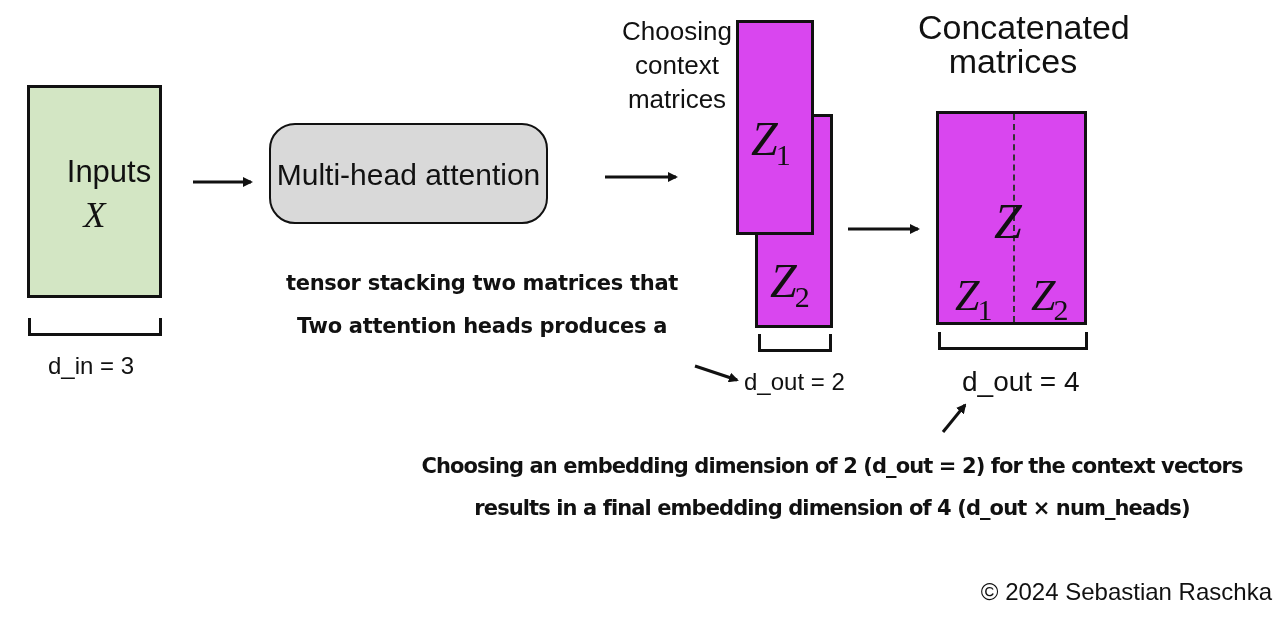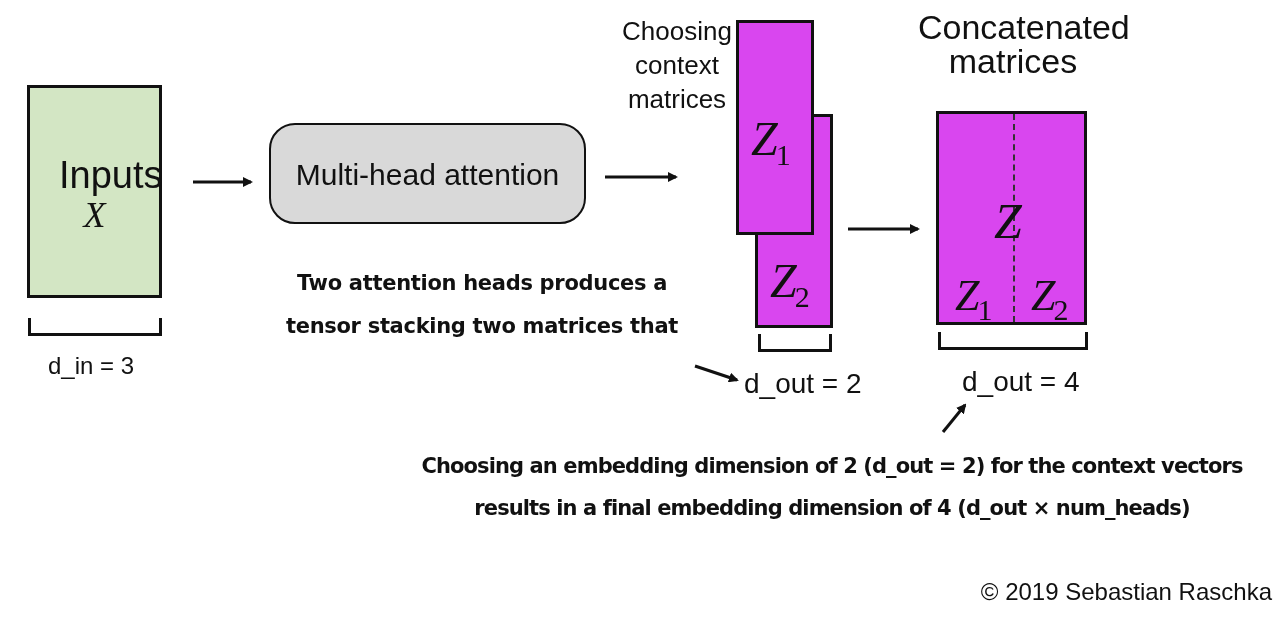--- a/index.html
+++ b/index.html
@@ -29,63 +29,63 @@
     </marker>
   </defs>
   <line x1="193" y1="182" x2="251" y2="182" stroke="#111" stroke-width="3" marker-end="url(#ah)"></line>
   <line x1="605" y1="177" x2="676" y2="177" stroke="#111" stroke-width="3" marker-end="url(#ah)"></line>
   <line x1="848" y1="229" x2="918" y2="229" stroke="#111" stroke-width="3" marker-end="url(#ah)"></line>
   <line x1="695" y1="366" x2="737" y2="380" stroke="#111" stroke-width="3" marker-end="url(#ah)"></line>
   <line x1="943" y1="432" x2="965" y2="405" stroke="#111" stroke-width="3" marker-end="url(#ah)"></line>
 </svg>
 
 <div class="box green" style="left:27px; top:85px; width:135px; height:213px;">
-  <div class="abs sans center" style="left:0; right:0; top:66px; font-size:38px;padding-left:29px;">Inputs</div>
+  <div class="abs sans center" style="left:0; right:0; top:66px; font-size:31px;padding-left:29px;">Inputs</div>
   <div class="abs serif-i center" style="left:0; right:0; top:106px; font-size:36px;">X</div>
 </div>
 <div class="bracket" style="left:28px; top:318px; width:134px;"></div>
 <div class="abs sans" style="left:48px; top:352px; font-size:24px;">d_in = 3</div>
 
-<div class="box gray" style="left:269px; top:123px; width:317px; height:101px;">
+<div class="box gray" style="left:269px; top:123px; width:279px; height:101px;">
   <div class="abs sans center" style="left:0; right:0; top:33px; font-size:30px;">Multi-head attention</div>
 </div>
 
 <div class="abs sans center" style="left:618px; top:14px; width:118px; font-size:26px; line-height:34px;">
   <div>Choosing</div>
   <div>context</div>
   <div>matrices</div>
 </div>
 
 <div class="box pink" style="left:755px; top:114px; width:78px; height:214px;">
   <div class="abs zsym" style="left:12px; top:140px;"><span>Z</span><sub>2</sub></div>
 </div>
 
 <div class="box pink" style="left:736px; top:20px; width:78px; height:215px;">
   <div class="abs zsym" style="left:12px; top:92px;"><span>Z</span><sub>1</sub></div>
 </div>
 <div class="bracket" style="left:758px; top:334px; width:74px;"></div>
-<div class="abs sans" style="left:744px; top:368px; font-size:28px;">d_out = 2</div>
+<div class="abs sans" style="left:744px; top:368px; font-size:24px;">d_out = 2</div>
 
 <div class="abs sans center" style="left:918px; top:10px; width:190px; font-size:34px; line-height:34px;">
   <div>Concatenated</div>
   <div>matrices</div>
 </div>
 
 <div class="box pink" style="left:936px; top:111px; width:151px; height:214px;">
   <div class="dashed" style="left:74px; top:0; height:208px;"></div>
   <div class="abs zsym" style="left:55px; top:82px; font-size:50px;">Z</div>
   <div class="abs zsym" style="left:16px; top:160px; font-size:44px;"><span>Z</span><sub>1</sub></div>
   <div class="abs zsym" style="left:92px; top:160px; font-size:44px;"><span>Z</span><sub>2</sub></div>
 </div>
 <div class="bracket" style="left:938px; top:332px; width:150px;"></div>
 <div class="abs sans" style="left:962px; top:366px; font-size:28px;">d_out = 4</div>
 
 <div class="abs bold center" style="left:262px; top:262px; width:440px; font-size:21px; line-height:43px; letter-spacing:-0.3px;">
+  <div>tensor stacking two matrices that</div>
   <div>Two attention heads produces a</div>
-  <div>tensor stacking two matrices that</div>
 </div>
 
 <div class="abs bold center" style="left:372px; top:445px; width:920px; font-size:21px; line-height:42px; letter-spacing:-0.9px;">
   <div>Choosing an embedding dimension of 2 (d_out = 2) for the context vectors</div>
   <div>results in a final embedding dimension of 4 (d_out × num_heads)</div>
 </div>
 
-<div class="abs sans" style="right:12px; top:578px; font-size:24px;">© 2019 Sebastian Raschka</div>
+<div class="abs sans" style="right:12px; top:578px; font-size:24px;">© 2024 Sebastian Raschka</div>
 
 </body></html>

